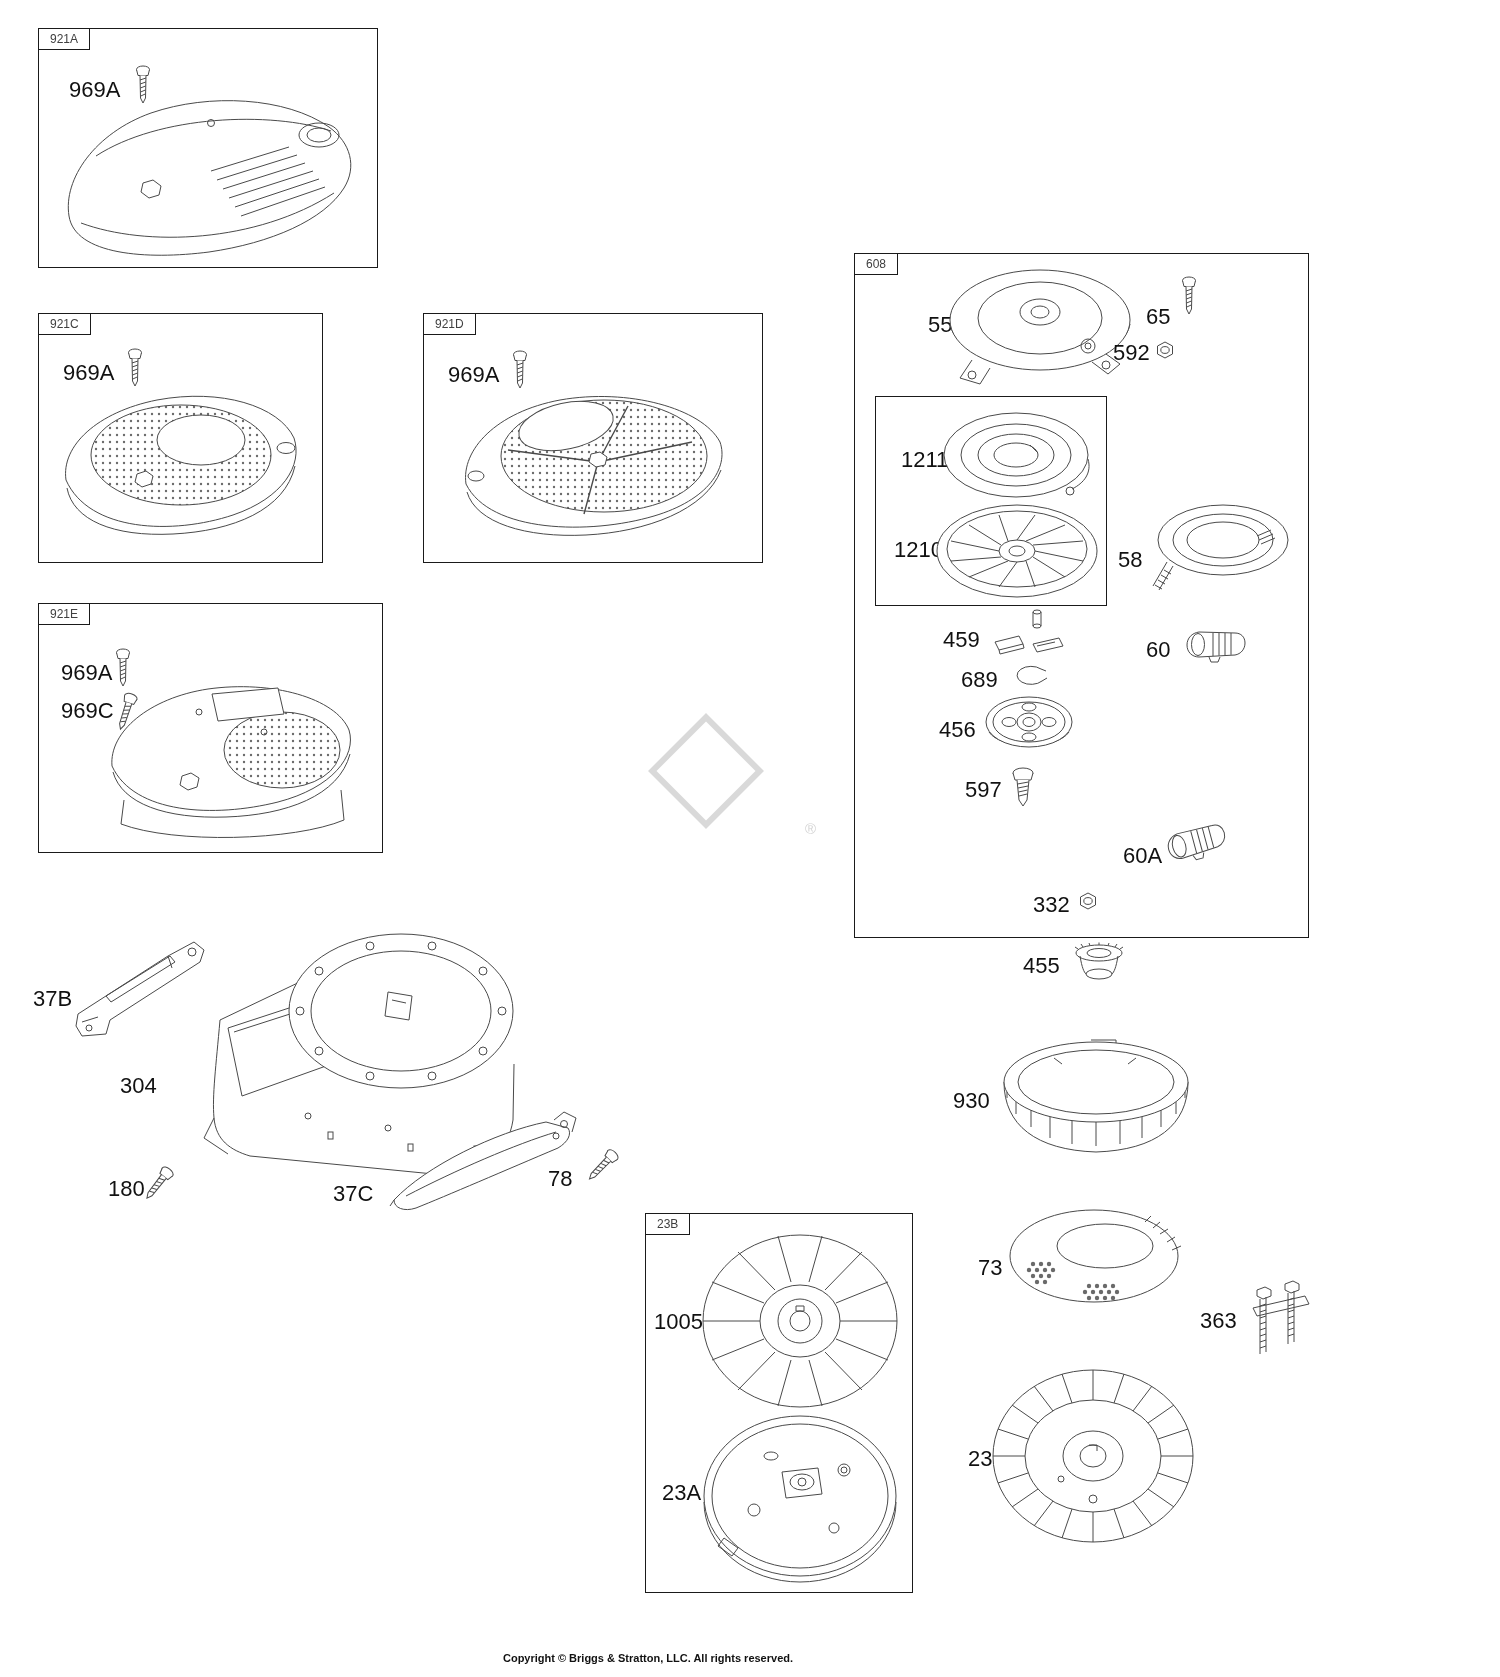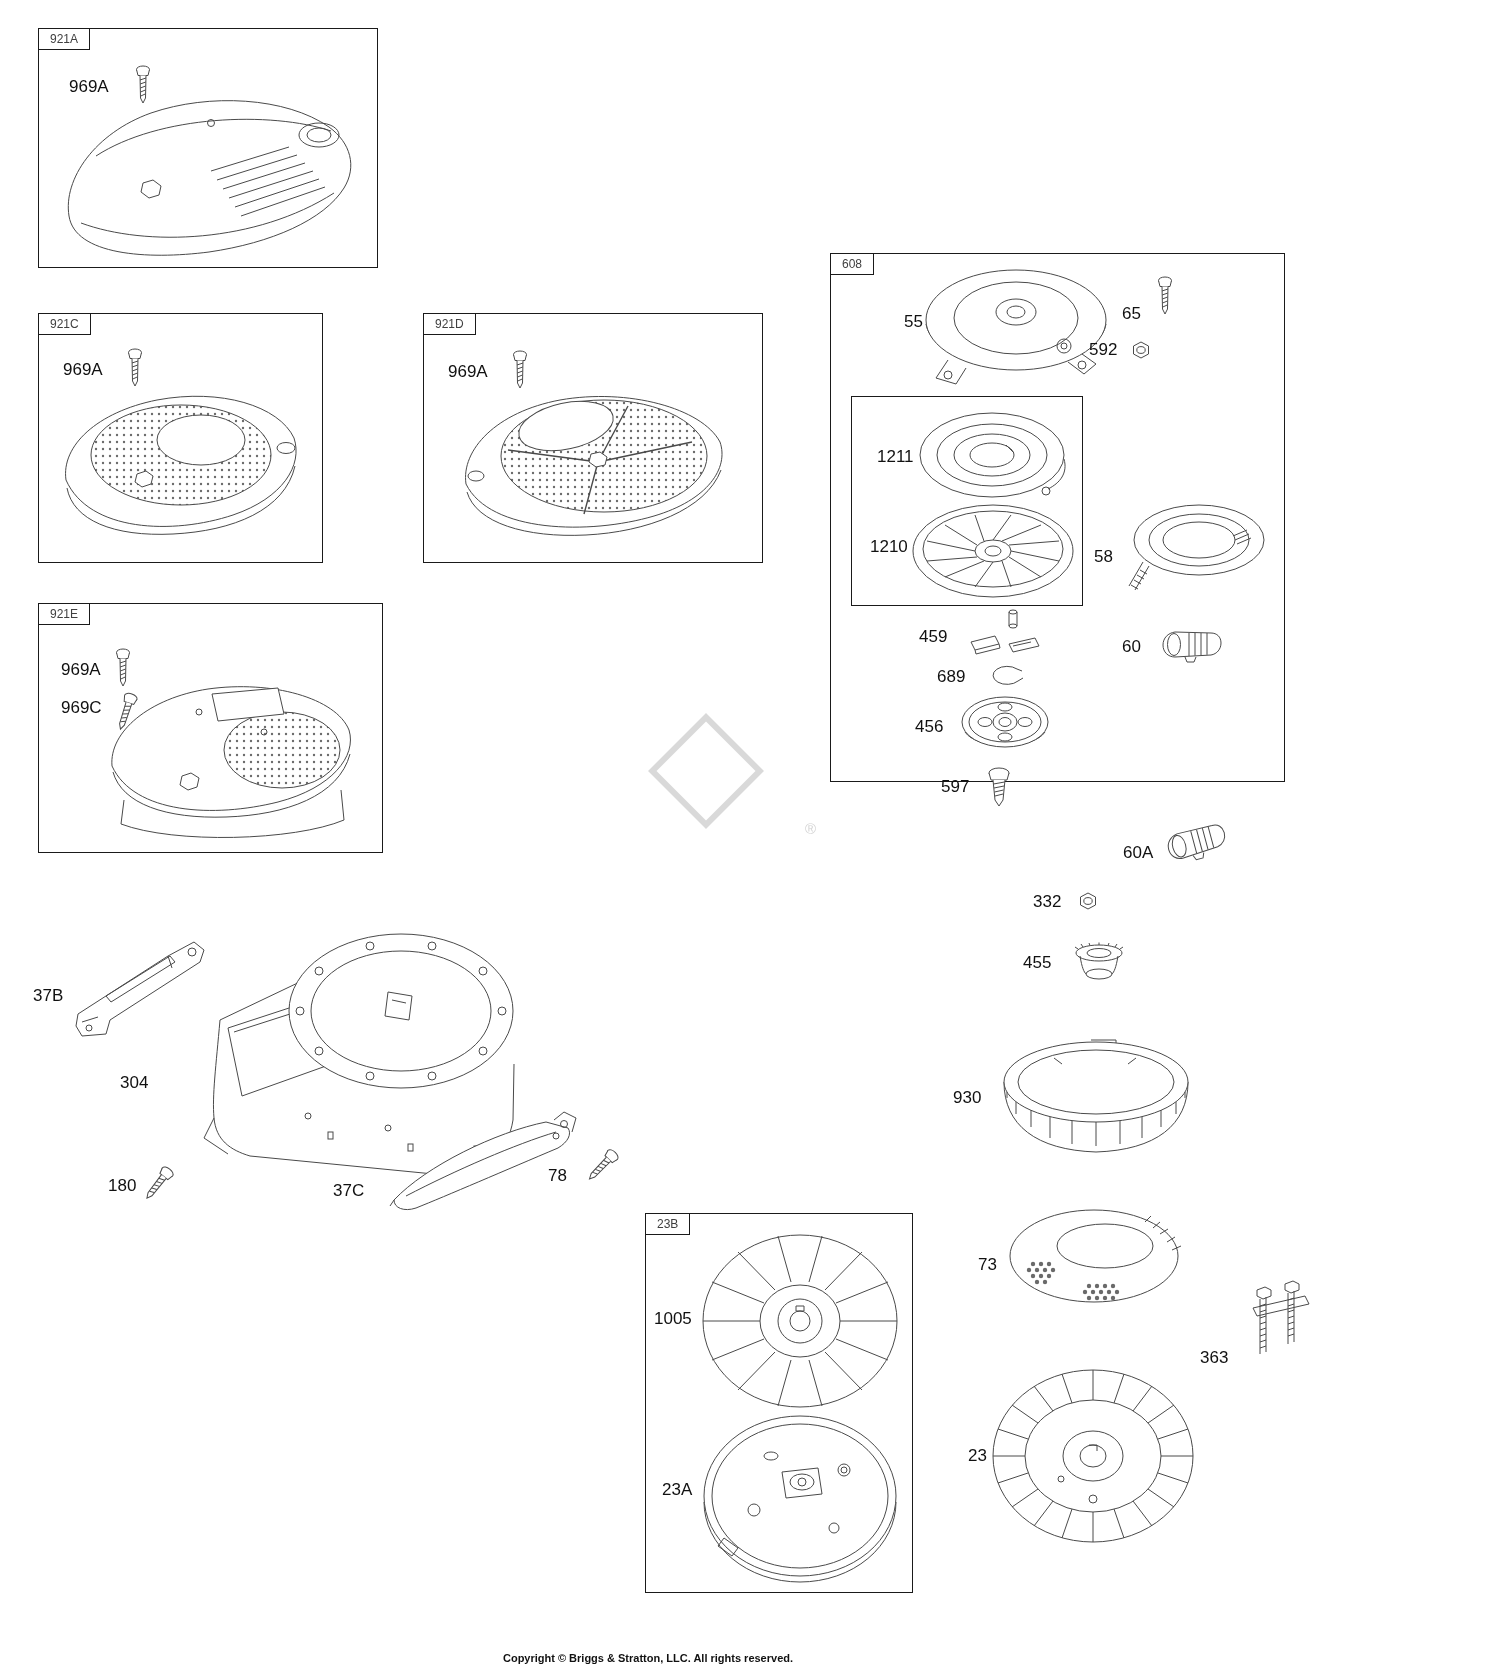--- a/index.html
+++ b/index.html
@@ -2,21 +2,21 @@
 <html><head>
 <meta charset="utf-8">
 <style>
   * { box-sizing: border-box; }
   html,body { margin:0; padding:0; background:#fff; }
   body { font-family:"Liberation Sans", sans-serif; }
   .page { position:relative; width:1500px; height:1677px; background:#fff; overflow:hidden; }
   .box { position:absolute; border:1px solid #1a1a1a; background:transparent; }
   .box-label { position:absolute; top:-1px; left:-1px; border:1px solid #1a1a1a; background:#fff;
                padding:3px 11px; font-size:12px; color:#404040; line-height:1.2; }
-  .callout { position:absolute; font-size:17px; color:#111; white-space:nowrap; }
+  .callout { position:absolute; font-size:22px; color:#111; white-space:nowrap; }
   .art { position:absolute; overflow:visible; }
   .inner-box { position:absolute; border:1px solid #1a1a1a; }
   .watermark { position:absolute; left:505px; top:728px; width:410px; height:120px; z-index:0; }
   .wm-diamond { position:absolute; left:160px; top:2px; width:82px; height:82px;
                 border:6px solid #d9d9d9; transform:rotate(45deg); background:transparent; }
   .wm-text { position:absolute; left:0; top:28px; width:410px; text-align:center;
              font-size:40px; font-weight:bold; letter-spacing:1px; color:#d4d4d4; white-space:nowrap; }
   .wm-reg { position:absolute; left:300px; top:92px; font-size:15px; color:#d4d4d4; }
   .footer { position:absolute; left:0; top:1652px; width:1296px; text-align:center;
             font-size:11px; font-weight:bold; color:#111; }
@@ -131,21 +131,21 @@
         <path d="M18,112 C15,78 55,44 114,35 C178,26 242,44 255,76 C263,102 238,134 184,148 C120,164 40,160 18,112 Z" fill="#fff"></path>
         <ellipse cx="188" cy="96" rx="58" ry="38" fill="url(#dotp)"></ellipse>
         <path d="M118,40 L184,34 L190,60 L124,67 Z" fill="#fff"></path>
         <path d="M88,122 l9,-3 l8,5 l-2,9 l-9,3 l-8,-5 Z" fill="#fff"></path>
         <circle cx="105" cy="58" r="3"></circle>
         <circle cx="170" cy="78" r="3"></circle>
       </g>
     </svg>
   </section>
 
-  <section class="box" style="left:830px; top:253px; width:455px; height:529px;">
+  <section class="box" style="left:854px; top:253px; width:455px; height:685px;">
     <div class="box-label">608</div>
 
     <span class="callout" style="left:73px; top:58px;">55</span>
     <svg class="art" style="left:85px; top:8px; width:205px; height:135px;" viewBox="0 0 205 135">
       <g class="ln">
         <path d="M10,62 C14,86 50,100 100,102 C150,100 186,86 190,62"></path>
         <path d="M32,98 L20,116 L40,122 L50,106" fill="#fff"></path>
           <circle cx="32" cy="113" r="4"></circle>
         <path d="M152,100 L168,112 L180,102 L166,92" fill="#fff"></path>
           <circle cx="166" cy="103" r="4"></circle>
@@ -415,21 +415,21 @@
           <circle cx="104" cy="90" r="2.2"></circle>
           <circle cx="112" cy="90" r="2.2"></circle>
         <circle cx="84" cy="96" r="2.2"></circle>
           <circle cx="92" cy="96" r="2.2"></circle>
           <circle cx="100" cy="96" r="2.2"></circle>
           <circle cx="108" cy="96" r="2.2"></circle>
       </g>
     </g>
   </svg>
 
-  <span class="callout" style="left:1200px; top:1308px;margin-top:40px;">363</span>
+  <span class="callout" style="left:1200px; top:1308px;">363</span>
   <svg class="art" style="left:1243px; top:1280px; width:70px; height:82px;" viewBox="0 0 70 82">
     <g class="ln">
       <path d="M10,28 L62,16 L66,24 L14,36 Z" fill="#fff"></path>
       <path d="M14,10 l8,-3 l6,3 l0,6 l-8,3 l-6,-3 Z" fill="#fff"></path>
       <path d="M17,19 L17,74 M23,17 L23,72"></path>
       <path d="M17,26 L23,24 M17,32 L23,30 M17,38 L23,36 M17,44 L23,42 M17,50 L23,48 M17,56 L23,54 M17,62 L23,60 M17,68 L23,66"></path>
       <path d="M42,4 l8,-3 l6,3 l0,6 l-8,3 l-6,-3 Z" fill="#fff"></path>
       <path d="M45,13 L45,64 M51,11 L51,62"></path>
       <path d="M45,20 L51,18 M45,26 L51,24 M45,32 L51,30 M45,38 L51,36 M45,44 L51,42 M45,50 L51,48 M45,56 L51,54"></path>
     </g>

